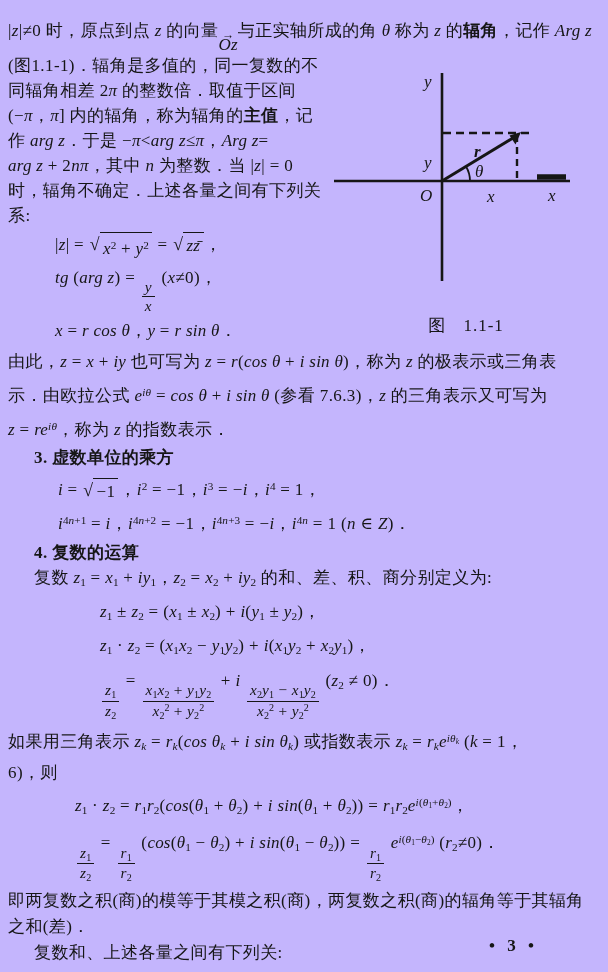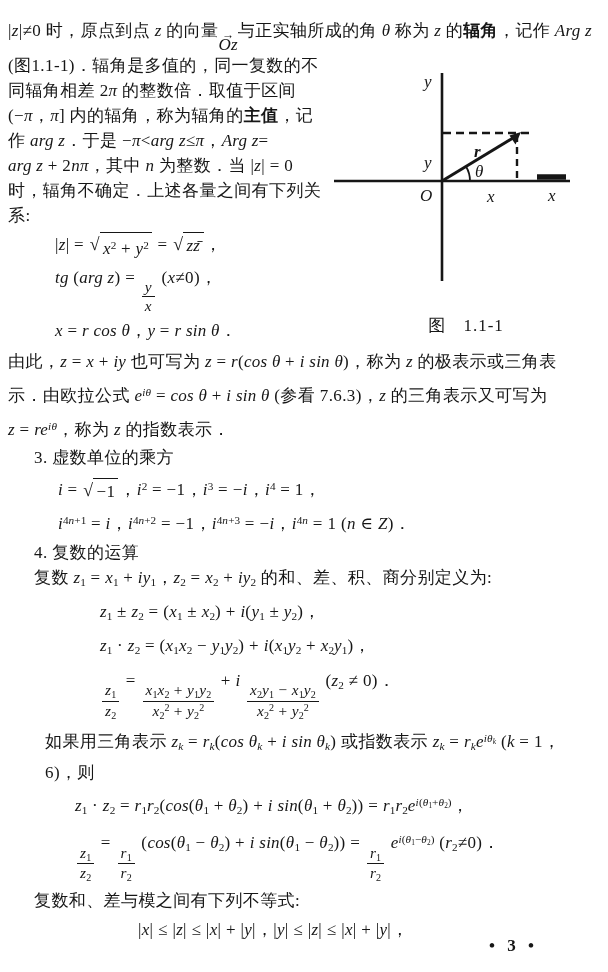--- a/index.html
+++ b/index.html
@@ -1,32 +1,32 @@
 <!DOCTYPE html>
 <html><head>
 <meta charset="utf-8">
 <style>
   html,body{margin:0;padding:0;background:#d8d8d4;}
   .page{
     position:relative;
     width:608px;height:972px;
     margin:0 auto;
-    background:#ffffff;
+    background:#c4b5fd;
     color:#161616;
     font-family:"Liberation Serif","DejaVu Serif",serif;
     font-size:17px;
     box-sizing:border-box;
     padding:18px 8px 0 8px;
     overflow:hidden;
   }
   .line{line-height:25px;white-space:nowrap;letter-spacing:.4px;}
   .lh30 .line{line-height:30px;}
-  .lh26 .line{line-height:26px;margin-left:37px;}
+  .lh26 .line{line-height:26px;}
   .ind{padding-left:26px;}
-  .hd{font-weight:normal;}
+  .hd{font-weight:bold;}
   .cols{display:flex;align-items:center;}
   .leftcol{width:324px;flex:none;}
   .figcol{flex:1;}
   .fml{margin:4px 0;}
   .fml .line{margin:4px 0;}
   .pl47{padding-left:47px;}
   .pl50{padding-left:50px;}
   .pl92{padding-left:92px;}
   .pl67{padding-left:67px;}
   .pl130{padding-left:130px;}
@@ -154,20 +154,24 @@
           <span class="de"><i>z</i><sub>2</sub></span>
         </span> = <span class="fr">
           <span class="nu"><i>r</i><sub>1</sub></span>
           <span class="de"><i>r</i><sub>2</sub></span>
         </span> (<i>cos</i>(<i>θ</i><sub>1</sub> − <i>θ</i><sub>2</sub>) + <i>i</i> <i>sin</i>(<i>θ</i><sub>1</sub> − <i>θ</i><sub>2</sub>)) = <span class="fr">
           <span class="nu"><i>r</i><sub>1</sub></span>
           <span class="de"><i>r</i><sub>2</sub></span>
         </span> <i>e</i><sup><i>i</i>(<i>θ</i><sub>1</sub>−<i>θ</i><sub>2</sub>)</sup> (<i>r</i><sub>2</sub>≠0)．</div>
     </div>
 
+  <div class="lh26">
+      <div class="line">即两复数之积(商)的模等于其模之积(商)，两复数之积(商)的辐角等于其辐角</div>
+      <div class="line">之和(差)．</div>
+    </div>
 
-  <div class="line ind">复数和、差与模之间有下列不等式:</div>
+  <div class="line ind">复数和、上述各量之间有下列关:</div>
   <div class="fml pl130">
       <div class="line">|<i>x</i>| ≤ |<i>z</i>| ≤ |<i>x</i>| + |<i>y</i>|，|<i>y</i>| ≤ |<i>z</i>| ≤ |<i>x</i>| + |<i>y</i>|，</div>
     </div>
 
   <div class="pageno">• 3 •</div>
 </div>
 
 </body></html>

